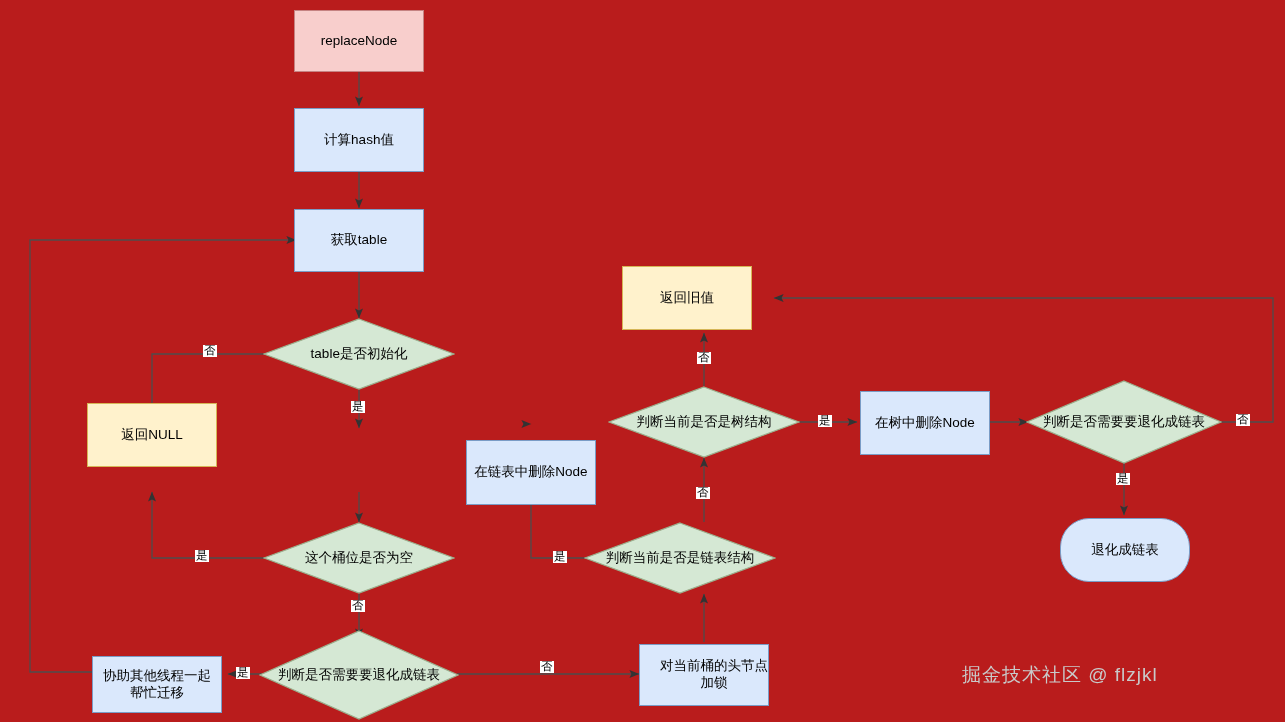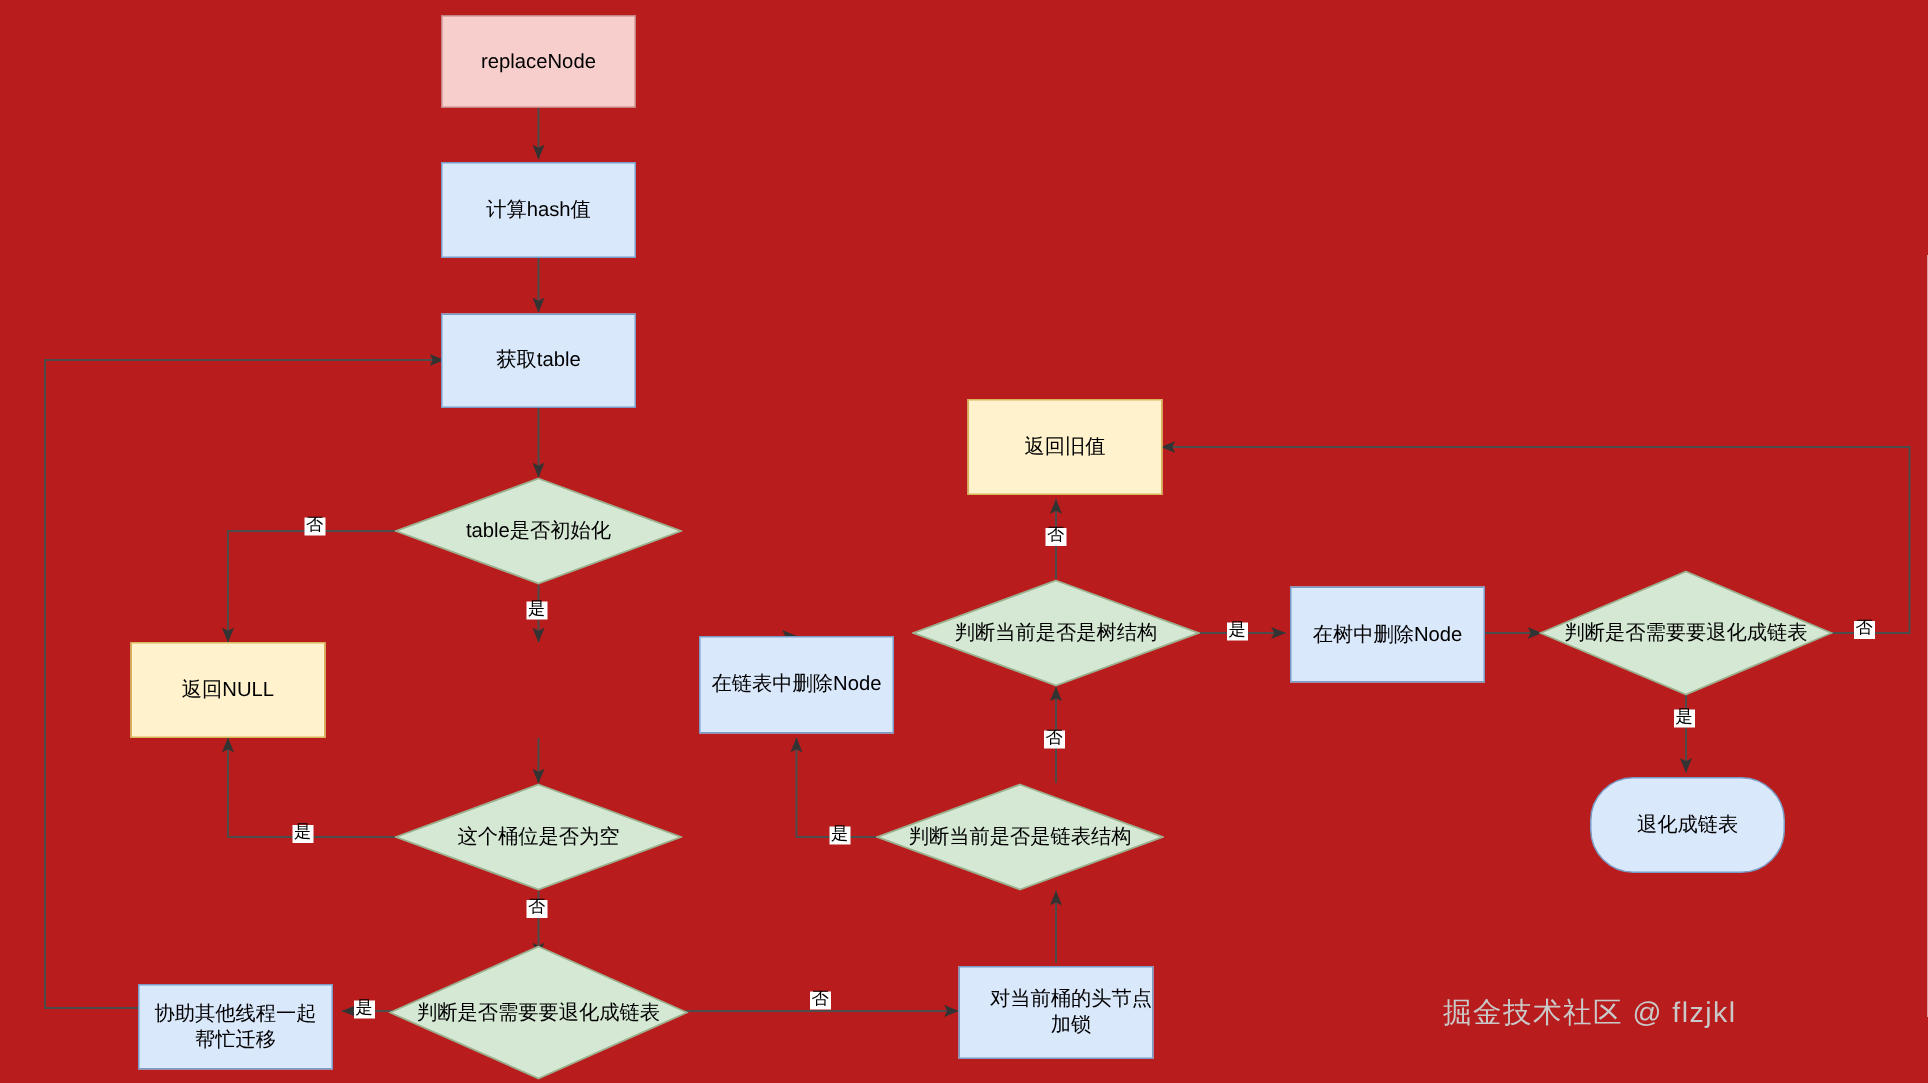--- a/index.html
+++ b/index.html
@@ -139,40 +139,40 @@
   </div>
 
   <div class="node rect fill-blue" style="left:294px;top:108px;width:130px;height:64px;">
     <span>计算hash值</span>
   </div>
 
   <div class="node rect fill-blue" style="left:294px;top:209px;width:130px;height:63px;">
     <span>获取table</span>
   </div>
 
-  <div class="node rect fill-yellow" style="left:87px;top:428px;width:130px;height:64px;">
+  <div class="node rect fill-yellow" style="left:87px;top:403px;width:130px;height:64px;">
     <span>返回NULL</span>
   </div>
 
 
-  <div class="node rect fill-blue" style="left:466px;top:424px;width:130px;height:65px;">
+  <div class="node rect fill-blue" style="left:466px;top:440px;width:130px;height:65px;">
     <span>在链表中删除Node</span>
   </div>
 
   <div class="node rect fill-blue" style="left:92px;top:656px;width:130px;height:57px;">
     <span>协助其他线程一起
 帮忙迁移</span>
   </div>
 
   <div class="node rect fill-blue" style="left:639px;top:644px;width:130px;height:62px;padding-left:20px;">
     <span>对当前桶的头节点
 加锁</span>
   </div>
 
-  <div class="node rect fill-yellow" style="left:645px;top:266px;width:130px;height:64px;">
+  <div class="node rect fill-yellow" style="left:622px;top:266px;width:130px;height:64px;">
     <span>返回旧值</span>
   </div>
 
   <div class="node rect fill-blue" style="left:860px;top:391px;width:130px;height:64px;">
     <span>在树中删除Node</span>
   </div>
 
   <div class="node rect fill-blue" style="left:1060px;top:518px;width:130px;height:64px;border-radius:29px;">
     <span>退化成链表</span>
   </div>

